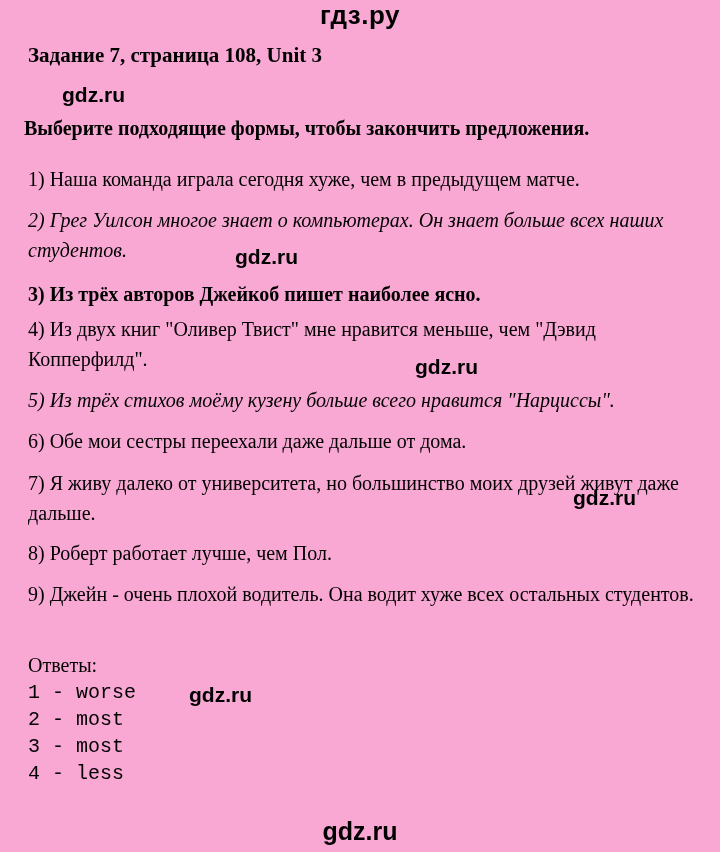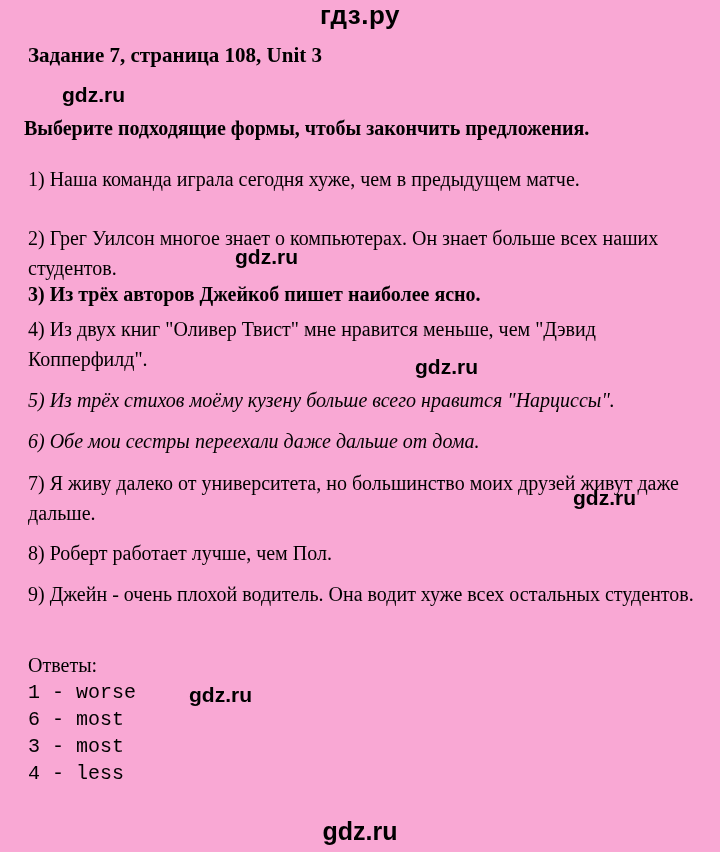--- a/index.html
+++ b/index.html
@@ -39,25 +39,25 @@
     font: 700 20px "Liberation Serif", serif;
     line-height: 26px;
   }
   .item {
     position: absolute;
     left: 28px; width: 675px;
     font: 400 20px "Liberation Serif", serif;
     line-height: 30px;
   }
   .it1 { top: 164px; }
-  .it2 { top: 223px; }
+  .it2 { top: 205px; font-style: italic; }
   .it3 { top: 279px; font-weight: bold; }
   .it4 { top: 314px; }
   .it5 { top: 385px; font-style: italic; }
-  .it6 { top: 426px; font-style: italic; }
+  .it6 { top: 426px; }
   .it7 { top: 468px; }
   .it8 { top: 538px; }
   .it9 { top: 579px; }
   .answers-label {
     position: absolute;
     top: 651px; left: 28px;
     font: 400 20px "Liberation Serif", serif;
     line-height: 28px;
   }
   .answers-list {
@@ -96,21 +96,21 @@
   <div class="item it5">5) Из трёх стихов моёму кузену больше всего нравится "Нарциссы".</div>
   <div class="item it6">6) Обе мои сестры переехали даже дальше от дома.</div>
   <div class="item it7">7) Я живу далеко от университета, но большинство моих друзей живут даже дальше.</div>
   <div class="wm wm-item7">gdz.ru</div>
   <div class="item it8">8) Роберт работает лучше, чем Пол.</div>
   <div class="item it9">9) Джейн - очень плохой водитель. Она водит хуже всех остальных студентов.</div>
 
   <div class="answers-label">Ответы:</div>
   <div class="answers-list">
     <div>1 - worse</div>
-    <div>6 - most</div>
+    <div>2 - most</div>
     <div>3 - most</div>
     <div>4 - less</div>
   </div>
   <div class="wm wm-answers">gdz.ru</div>
 
   <div class="brand-footer">gdz.ru</div>
 
 </div>
 
 </body></html>

